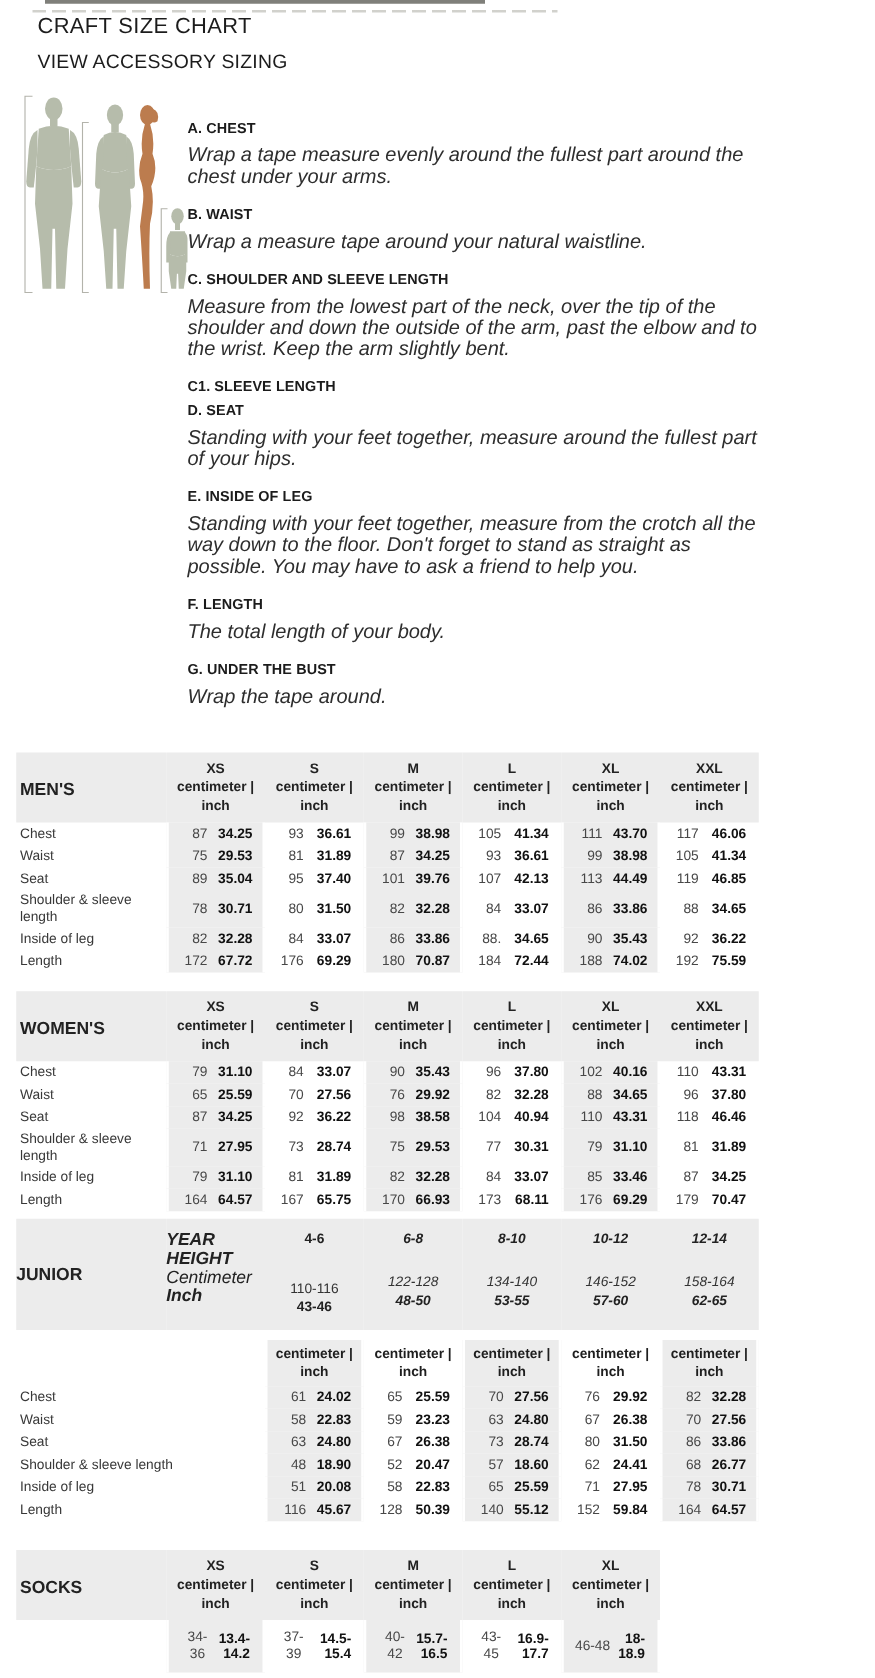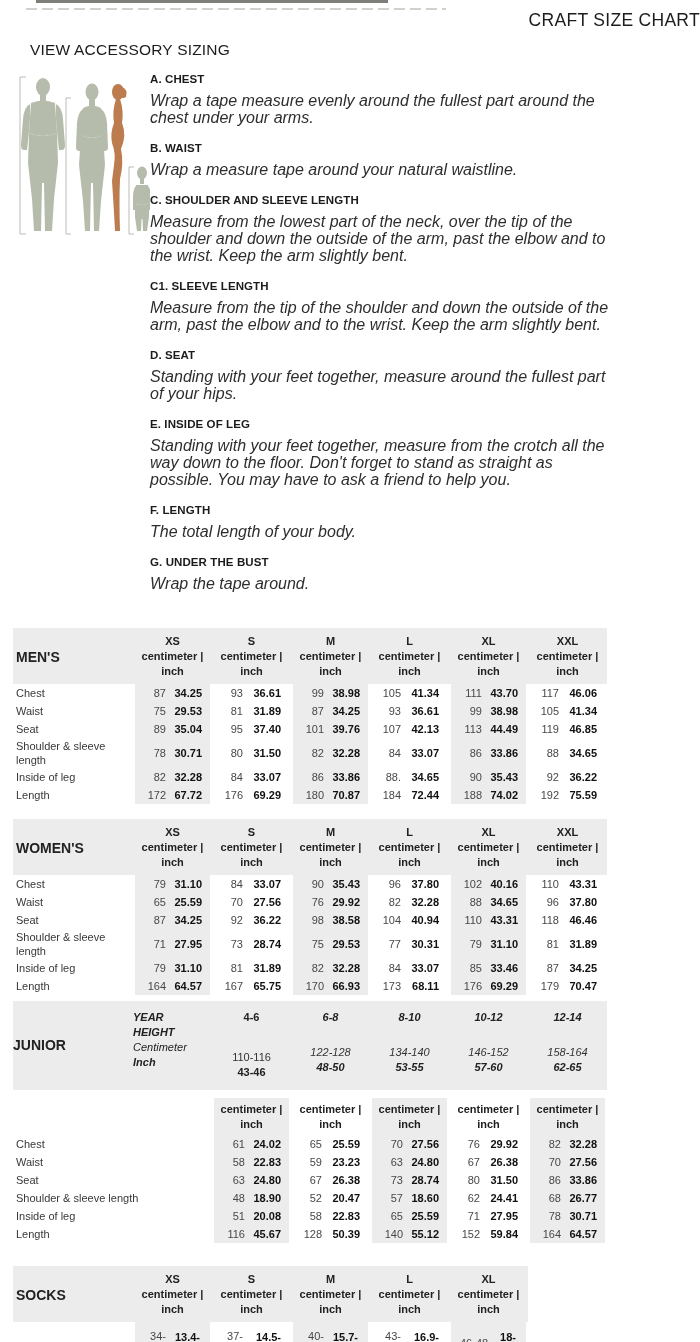--- a/index.html
+++ b/index.html
@@ -7,27 +7,27 @@
   html,body{background:#fff;}
   body{
     width:700px; height:1342px; overflow:hidden; position:relative;
     font-family:"Liberation Sans", sans-serif; color:var(--ink);
   }
   
   .smudge1{position:absolute; left:36px; top:0; width:352px; height:3px; background:#55554e; opacity:.75; filter:blur(.6px);}
   .smudge2{position:absolute; left:26px; top:8px; width:420px; height:2px;
     background:repeating-linear-gradient(90deg,#c6c6c0 0 11px, transparent 11px 16px); opacity:.8;}
 
-  .page-title{margin:10px 0 0 30px; font-size:17.5px; font-weight:400; letter-spacing:.3px; color:#1c1c1c;text-align:right;}
+  .page-title{margin:10px 0 0 30px; font-size:17.5px; font-weight:400; letter-spacing:.3px; color:#1c1c1c;}
   .accessory-link{display:inline-block; margin:10px 0 0 30px; font-size:15.5px; letter-spacing:.2px;
     color:#1c1c1c; text-decoration:none; cursor:pointer;}
 
   .intro{display:flex; margin:12px 0 0 10px;}
   .figures-wrap{width:140px; flex:0 0 140px;}
-  .guide{width:470px; margin-left:0; padding-top:2px;}
+  .guide{width:470px; margin-left:0; padding-top:2px;margin-top:24px;}
   .guide h4{font-size:11.5px; font-weight:700; color:#1b1b1b; margin:0 0 7px 0; letter-spacing:.1px;}
   .guide p{font-size:16px; font-style:italic; color:#2e2e2e; line-height:17px; margin:0 0 16px 0;}
 
   .tables{margin:20px 0 0 13px;}
   .grid{display:grid;}
   .cols6{grid-template-columns:120px repeat(6,79px);}
   .cols5{grid-template-columns:120px repeat(5,79px);}
   .jr-top{grid-template-columns:120px 79px repeat(5,79px);}
   .jr-sub{grid-template-columns:199px repeat(5,79px);}
 
@@ -36,21 +36,21 @@
   .hsize{text-align:center; font-weight:700; font-size:11px; line-height:15px; color:#222;}
 
   .rlabel{font-size:11px; color:#383838; display:flex; align-items:center; padding:1px 2px 1px 3px; line-height:14px;}
   .cell{display:flex; align-items:center; justify-content:space-between; padding:0 10px 0 9px; font-size:11px; min-height:18px;}
   .cell .cm{color:var(--cmcol); min-width:22px; text-align:right;}
   .cell .inch{font-weight:700; color:var(--inchcol); min-width:36px; text-align:right;}
   .shade{background:var(--band); border-left:2px solid #fff; border-right:2px solid #fff;}
 
   
   .jr-top .hband{padding:9px 0 10px;}
-  .yh{font-size:11px; line-height:15px; padding-left:8px; color:#222;}
+  .yh{font-size:14px; line-height:15px; padding-left:8px; color:#222;}
   .bi{font-style:italic; font-weight:700;}
   .it{font-style:italic;}
   .agec{text-align:center; font-size:11px; line-height:15px; color:#222;}
   .agec .age{font-weight:700; font-style:italic; margin-bottom:14px;}
   .agec .cmr{font-style:italic; color:#333;margin-top:20px;}
   .agec .inr{font-style:italic; font-weight:700;}
   .agec.first .age{font-style:normal; margin-bottom:25px;}
   .agec.first .cmr{font-style:normal;}
   .agec.first .inr{font-style:normal; font-weight:700;}
 
@@ -126,21 +126,20 @@
     </svg>
   </div>
   <div class="guide" id="measure-guide">
       <h4>A. CHEST</h4>
       <p>Wrap a tape measure evenly around the fullest part around the chest under your arms.</p>
       <h4>B. WAIST</h4>
       <p>Wrap a measure tape around your natural waistline.</p>
       <h4>C. SHOULDER AND SLEEVE LENGTH</h4>
       <p>Measure from the lowest part of the neck, over the tip of the shoulder and down the outside of the arm, past the elbow and to the wrist. Keep the arm slightly bent.</p>
       <h4>C1. SLEEVE LENGTH</h4>
-      <p>Measure from the tip of the shoulder and down the outside of the arm, past the elbow and to the wrist. Keep the arm slightly bent.</p>
       <h4>D. SEAT</h4>
       <p>Standing with your feet together, measure around the fullest part of your hips.</p>
       <h4>E. INSIDE OF LEG</h4>
       <p>Standing with your feet together, measure from the crotch all the way down to the floor. Don't forget to stand as straight as possible. You may have to ask a friend to help you.</p>
       <h4>F. LENGTH</h4>
       <p>The total length of your body.</p>
       <h4>G. UNDER THE BUST</h4>
       <p>Wrap the tape around.</p>
     </div>
 </div>

